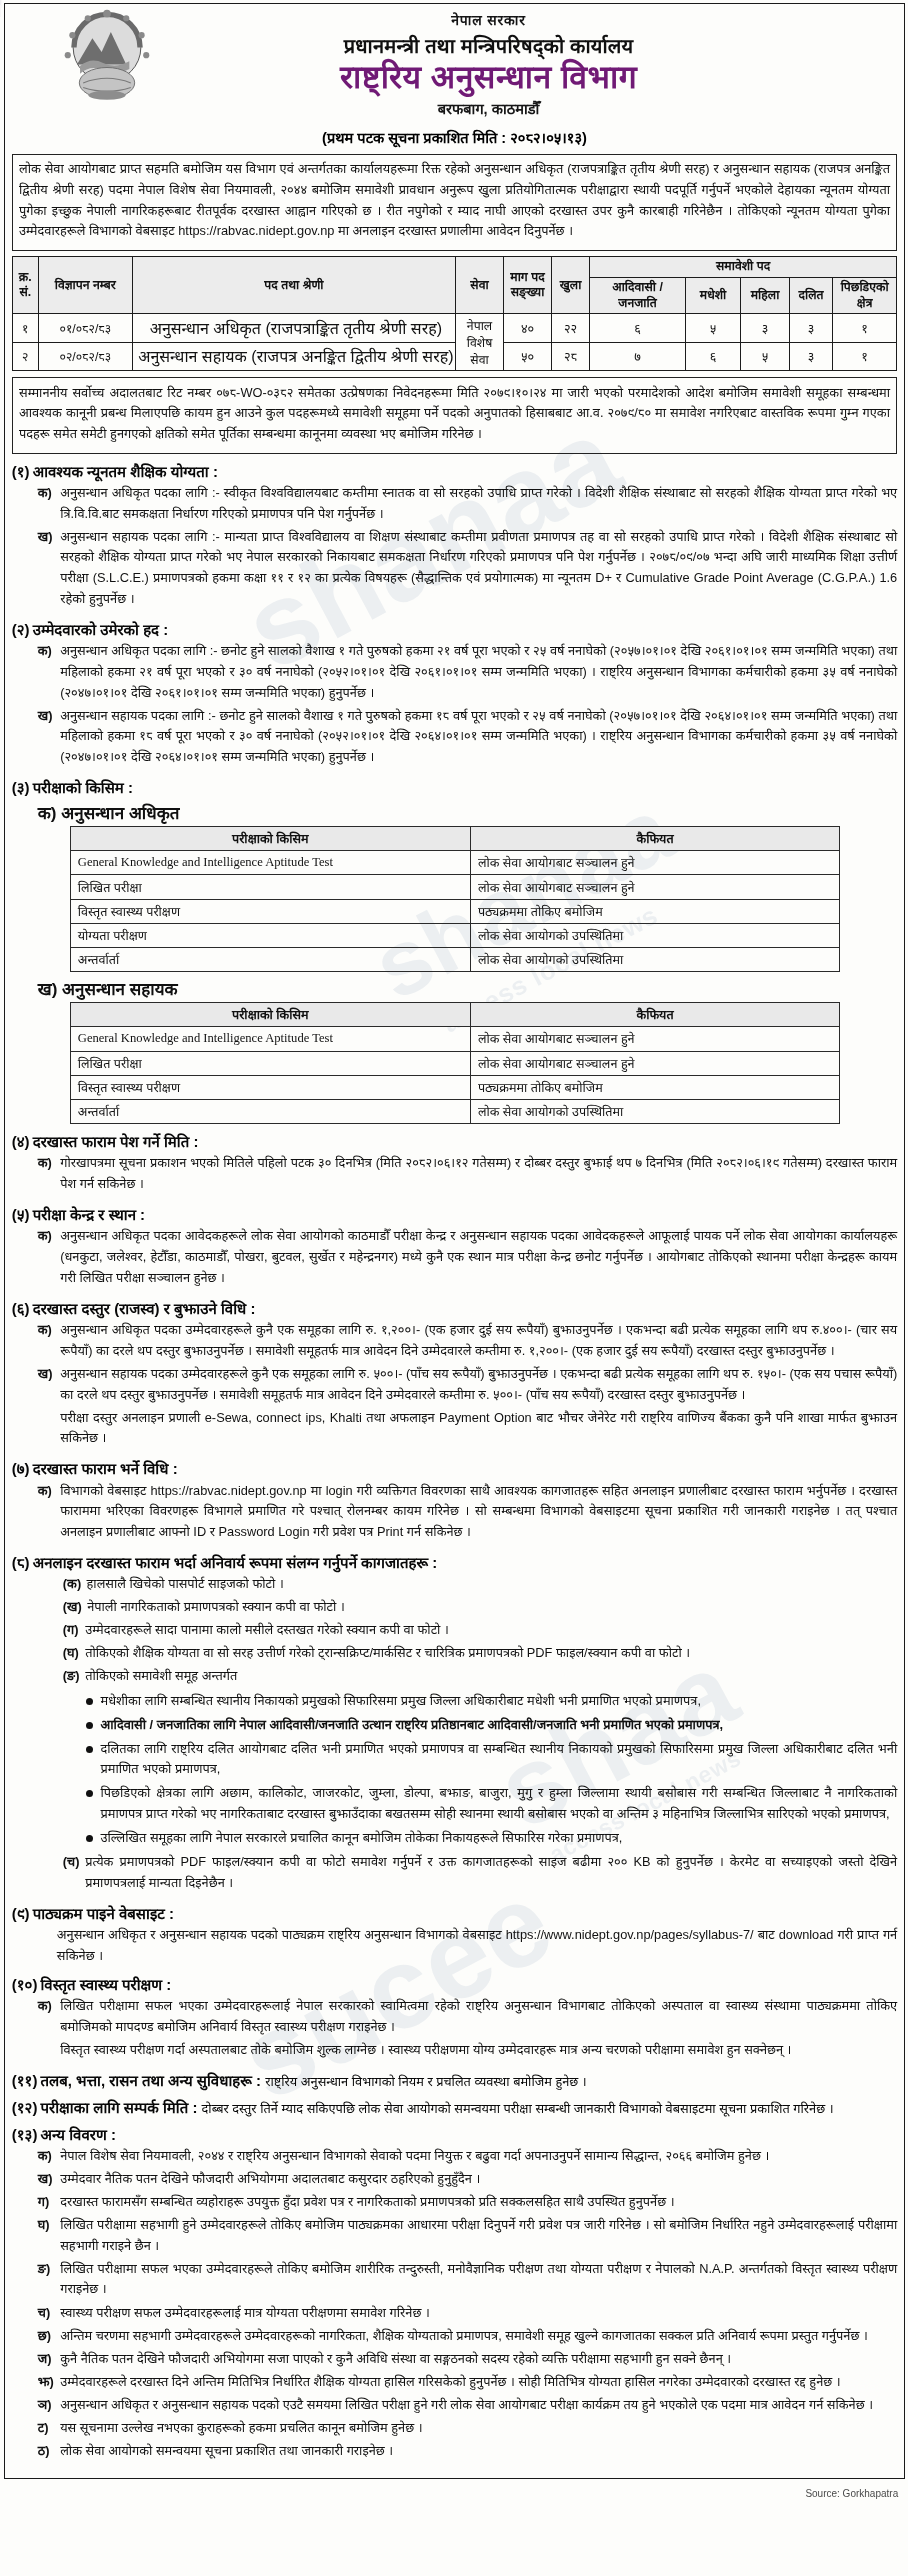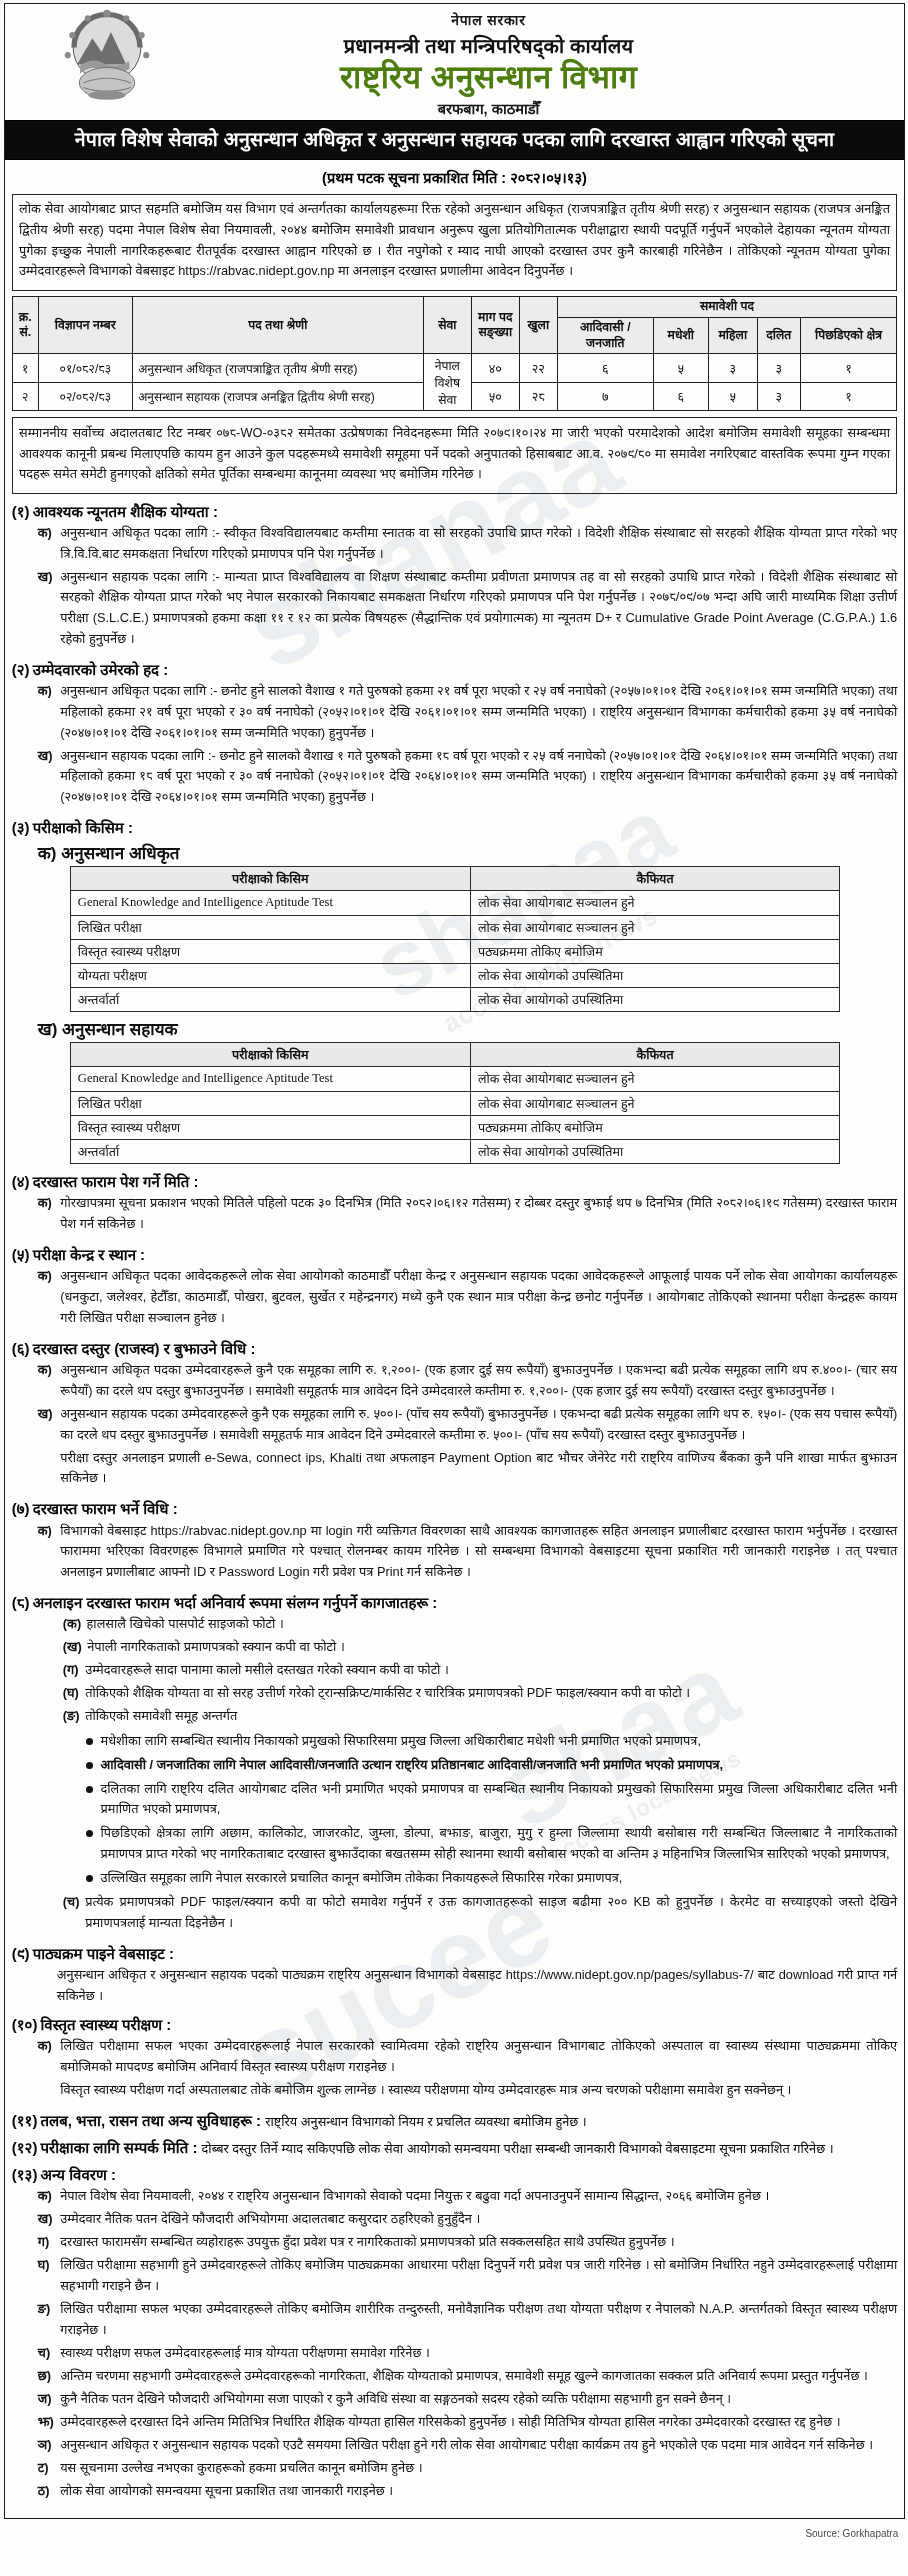--- a/index.html
+++ b/index.html
@@ -84,21 +84,21 @@
     font-size: 20px;
     font-weight: 700;
     color:#101010;
     margin-bottom: 1.5px;
     letter-spacing:0.2px;
   }
   .lh-dept {
     font-family:"Liberation Sans", sans-serif;
     font-size: 32px;
     font-weight: 800;
-    color:#4d7c0f;
+    color:#701a75;
     letter-spacing:0.4px;
     line-height:1.12;
   }
   .lh-addr {
     font-family:"Liberation Sans", sans-serif;
     font-size: 14.6px;
     font-weight:600;
     color:#161616;
     margin-top: 2.3px;
   }
@@ -153,21 +153,21 @@
   }
   table.vac th, table.vac td {
     border:1px solid #1c1c1c;
     text-align:center;
     vertical-align:middle;
     font-size:12.3px;
     padding:2.3px 1.5px;
     color:#111;
   }
   table.vac th { font-weight:700; background:#ececec; line-height:1.25; }
-  table.vac td.post { text-align:left; padding-left:5.4px; font-size:12px; white-space:nowrap;}
+  table.vac td.post { text-align:center; padding-left:5.4px; font-size:16px; white-space:nowrap;}
   table.vac td.num { font-size:12.7px; }
   .c-sn    { width:26px; }
   .c-adv   { width:94px; }
   .c-post  { width:291px; }
   .c-svc   { width:48px; }
   .c-need  { width:48px; }
   .c-open  { width:38px; }
   .c-inc   { width:96px; }
   .c-mad   { width:55px; }
   .c-fem   { width:49px; }
@@ -283,21 +283,20 @@
         </svg>
       </div>
       <div class="lh-text">
         <div class="lh-gov">नेपाल सरकार</div>
         <div class="lh-office">प्रधानमन्त्री तथा मन्त्रिपरिषद्को कार्यालय</div>
         <div class="lh-dept">राष्ट्रिय अनुसन्धान विभाग</div>
         <div class="lh-addr">बरफबाग, काठमाडौँ</div>
       </div>
     </div>
 
-    <div class="title-bar">नेपाल विशेष सेवाको अनुसन्धान अधिकृत र अनुसन्धान सहायक पदका लागि दरखास्त आह्वान गरिएको सूचना</div>
     <div class="subtitle">(प्रथम पटक सूचना प्रकाशित मिति : २०८२।०५।१३)</div>
 
     <div class="body-wrap">
 
       <div class="intro-box">
         <p class="just">लोक सेवा आयोगबाट प्राप्त सहमति बमोजिम यस विभाग एवं अन्तर्गतका कार्यालयहरूमा रिक्त रहेको अनुसन्धान अधिकृत (राजपत्राङ्कित तृतीय श्रेणी सरह) र अनुसन्धान सहायक (राजपत्र अनङ्कित द्वितीय श्रेणी सरह) पदमा नेपाल विशेष सेवा नियमावली, २०४४ बमोजिम समावेशी प्रावधान अनुरूप खुला प्रतियोगितात्मक परीक्षाद्वारा स्थायी पदपूर्ति गर्नुपर्ने भएकोले देहायका न्यूनतम योग्यता पुगेका इच्छुक नेपाली नागरिकहरूबाट रीतपूर्वक दरखास्त आह्वान गरिएको छ । रीत नपुगेको र म्याद नाघी आएको दरखास्त उपर कुनै कारबाही गरिनेछैन । तोकिएको न्यूनतम योग्यता पुगेका उम्मेदवारहरूले विभागको वेबसाइट https://rabvac.nidept.gov.np मा अनलाइन दरखास्त प्रणालीमा आवेदन दिनुपर्नेछ ।</p>
       </div>
 
       <table class="vac">
         <thead>

